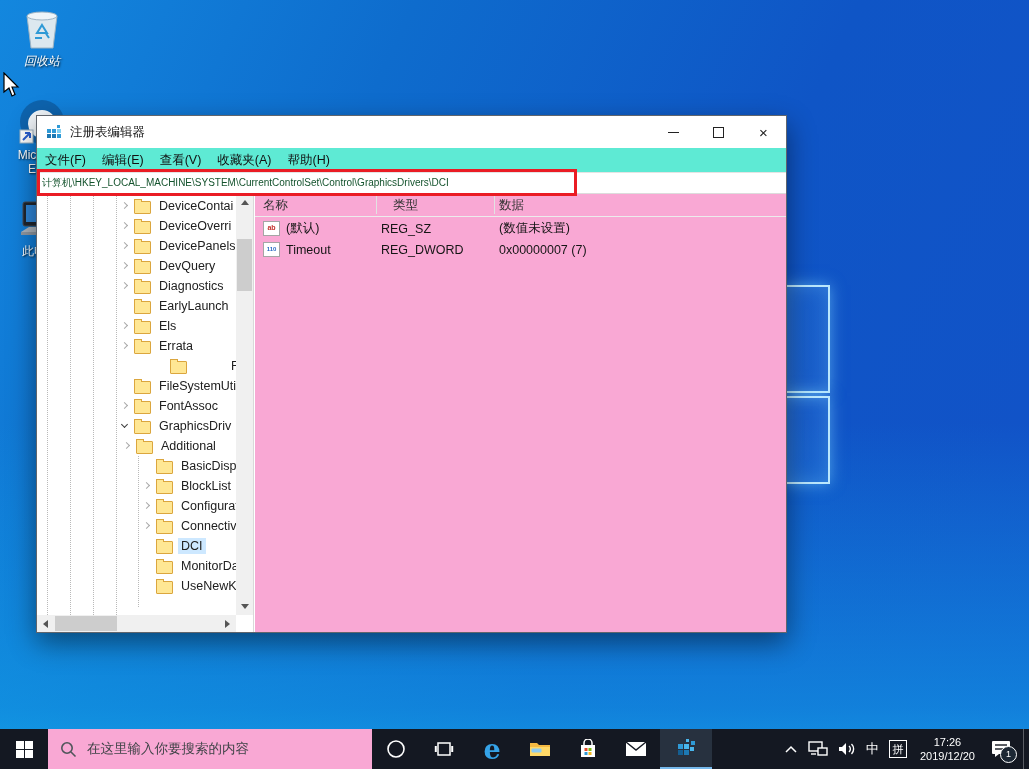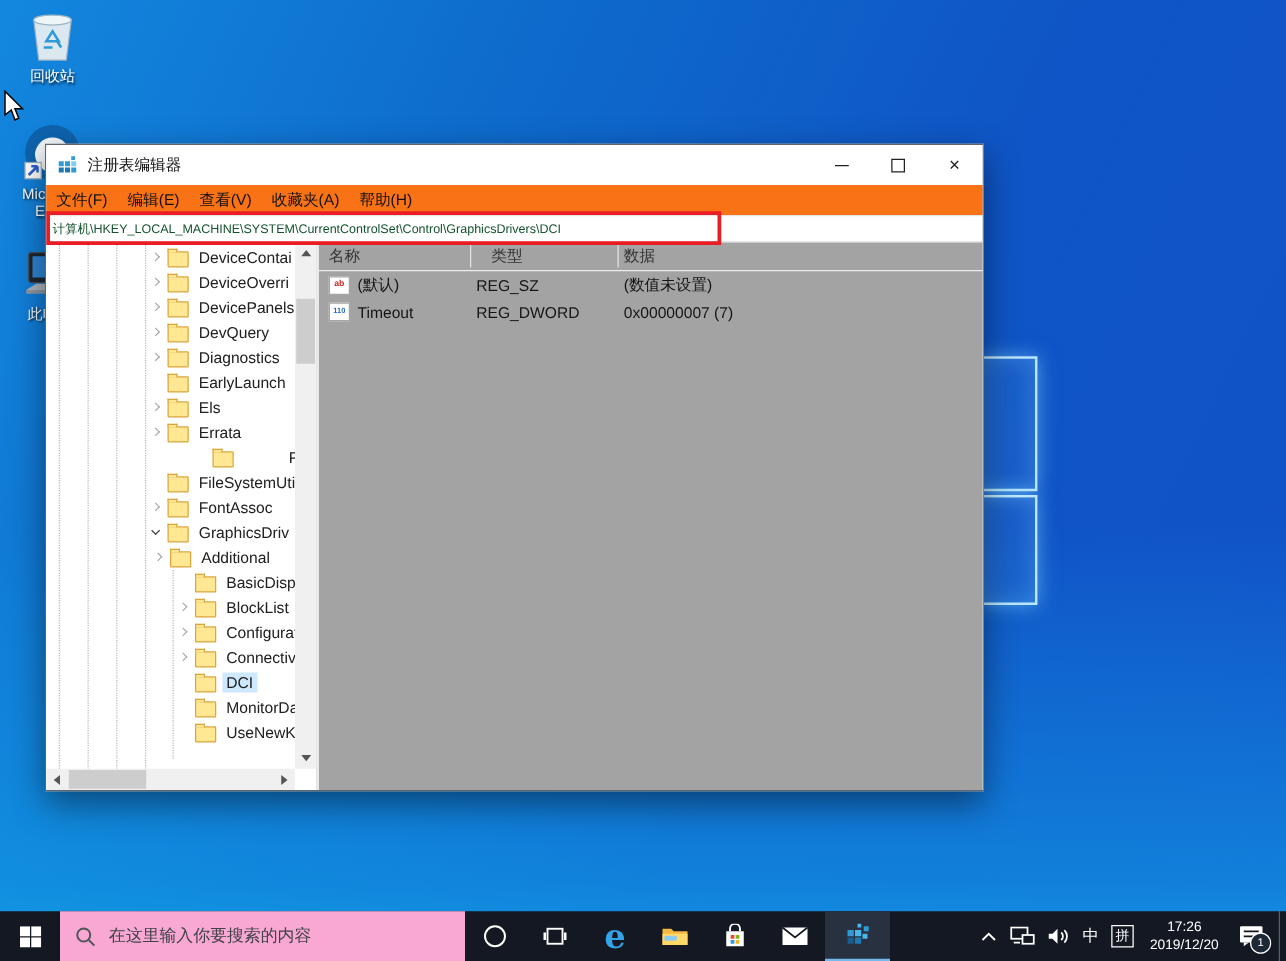--- a/index.html
+++ b/index.html
@@ -25,21 +25,21 @@
   .window{position:absolute;left:36px;top:115px;width:751px;height:518px;background:#fff;
     border:1px solid #60656c;box-shadow:0 10px 26px rgba(0,0,0,.45);z-index:20;box-sizing:border-box;}
   .titlebar{position:absolute;left:0;top:0;right:0;height:32px;background:#fff;display:flex;align-items:center;}
   .app-ico{width:16px;height:16px;margin:0 8px 0 9px;position:relative;flex:none;}
   .title-txt{font-size:12.5px;color:#111;}
   .winbtns{margin-left:auto;display:flex;height:100%;}
   .wbtn{width:45px;height:32px;display:flex;align-items:center;justify-content:center;color:#222;}
   .glyph-min{width:11px;height:1px;background:#222;}
   .glyph-max{width:9px;height:9px;border:1px solid #222;}
   .glyph-close{font-size:15px;line-height:15px;}
-  .menubar{position:absolute;left:0;top:32px;right:0;height:24px;background:#f97316;display:flex;align-items:center;font-size:12.5px;color:#111;}
+  .menubar{position:absolute;left:0;top:32px;right:0;height:24px;background:#5eead4;display:flex;align-items:center;font-size:12.5px;color:#111;}
   .menu-item{padding:0 8px;height:100%;display:flex;align-items:center;}
   .addressbar{position:absolute;left:0;top:56px;right:0;height:22px;background:#fff;border-top:1px solid #e4e4e4;border-bottom:1px solid #dcdcdc;display:flex;align-items:center;box-sizing:border-box;}
   .addr-txt{font-size:10px;color:#14532d;padding-left:5px;white-space:nowrap;}
   .red-annot{position:absolute;left:0px;top:53px;width:540px;height:27px;border:3px solid #ea1c24;box-sizing:border-box;z-index:30;pointer-events:none;}
 
   .wbody{position:absolute;left:0;top:78px;right:0;bottom:0;background:#fff;}
   .treepane{position:absolute;left:0;top:0;width:217px;bottom:0;background:#fff;border-right:1px solid #d9d9d9;box-sizing:border-box;}
   .treecontent{position:absolute;left:0;top:2px;right:17px;bottom:17px;overflow:hidden;}
   .guide{position:absolute;top:0;bottom:0;width:0;border-left:1px dotted #b9b9b9;}
   .tree-row{height:20px;display:flex;align-items:center;font-size:12.5px;color:#202020;white-space:nowrap;position:relative;}
@@ -57,21 +57,21 @@
   .hscroll{position:absolute;left:0;right:17px;bottom:0;height:17px;background:#f0f0f0;}
   .sb-btn{position:absolute;width:17px;height:17px;display:flex;align-items:center;justify-content:center;}
   .tri{width:0;height:0;border-style:solid;}
   .tri.up{border-width:0 4px 5px 4px;border-color:transparent transparent #555 transparent;}
   .tri.down{border-width:5px 4px 0 4px;border-color:#555 transparent transparent transparent;}
   .tri.left{border-width:4px 5px 4px 0;border-color:transparent #555 transparent transparent;}
   .tri.right{border-width:4px 0 4px 5px;border-color:transparent transparent transparent #555;}
   .vthumb{position:absolute;left:1px;right:1px;top:45px;height:52px;background:#cdcdcd;}
   .hthumb{position:absolute;top:1px;bottom:1px;left:18px;width:62px;background:#cdcdcd;}
 
-  .valuespane{position:absolute;left:218px;top:0;right:0;bottom:0;background:#a3a3a3;}
+  .valuespane{position:absolute;left:218px;top:0;right:0;bottom:0;background:#f9a8d4;}
   .vheader{position:absolute;left:0;top:0;right:0;height:22px;border-bottom:1px solid #ececec;font-size:12.5px;color:#333;}
   .vh-cell{position:absolute;top:0;height:22px;line-height:22px;}
   .vh-sep{position:absolute;top:2px;bottom:2px;width:1px;background:#e2e2e2;}
   .vrows{position:absolute;left:0;top:24px;right:0;}
   .vrow{height:21px;display:grid;grid-template-columns:118px 118px 1fr;align-items:center;padding-left:8px;font-size:12.5px;color:#151515;}
   .vname{display:flex;align-items:center;}
   .vicon{width:15px;height:13px;border:1px solid #a5a5a5;background:#fff;font-size:7px;font-weight:bold;line-height:12px;text-align:center;margin-right:6px;flex:none;letter-spacing:0;}
   .vicon.string-icon{color:#c4302b;}
   .vicon.dword-icon{color:#2b6bc4;font-size:6px;}
 
@@ -91,21 +91,21 @@
   .showdesk{width:5px;border-left:1px solid rgba(255,255,255,.3);height:40px;}
   .edge-e{font-size:27px;color:#35a3e8;font-weight:bold;font-family:"DejaVu Serif",serif;line-height:27px;}
 </style>
 </head>
 <body>
 
 <div class="desktop">
   <div class="wlogo p1"></div>
   <div class="wlogo p2"></div>
 
-  <div class="dicon" style="left:10px;top:6px;">
+  <div class="dicon" style="left:10px;top:6px;font-style:italic;">
     <svg width="42" height="46" viewBox="0 0 42 46">
       <path d="M6 10 L36 10 L32 42 L10 42 Z" fill="#dce8ef" stroke="#9db4c4"></path>
       <ellipse cx="21" cy="10" rx="15" ry="4" fill="#eef5f9" stroke="#9db4c4"></ellipse>
       <path d="M21 19 l5 8 h-10 z" fill="none" stroke="#2f9ad6" stroke-width="2"></path>
       <path d="M14 32 h7 M28 32 l-4 -6" stroke="#2f9ad6" stroke-width="2" fill="none"></path>
     </svg>
     <div class="lbl">回收站</div>
   </div>
 
   <div class="dicon" style="left:10px;top:98px;">

